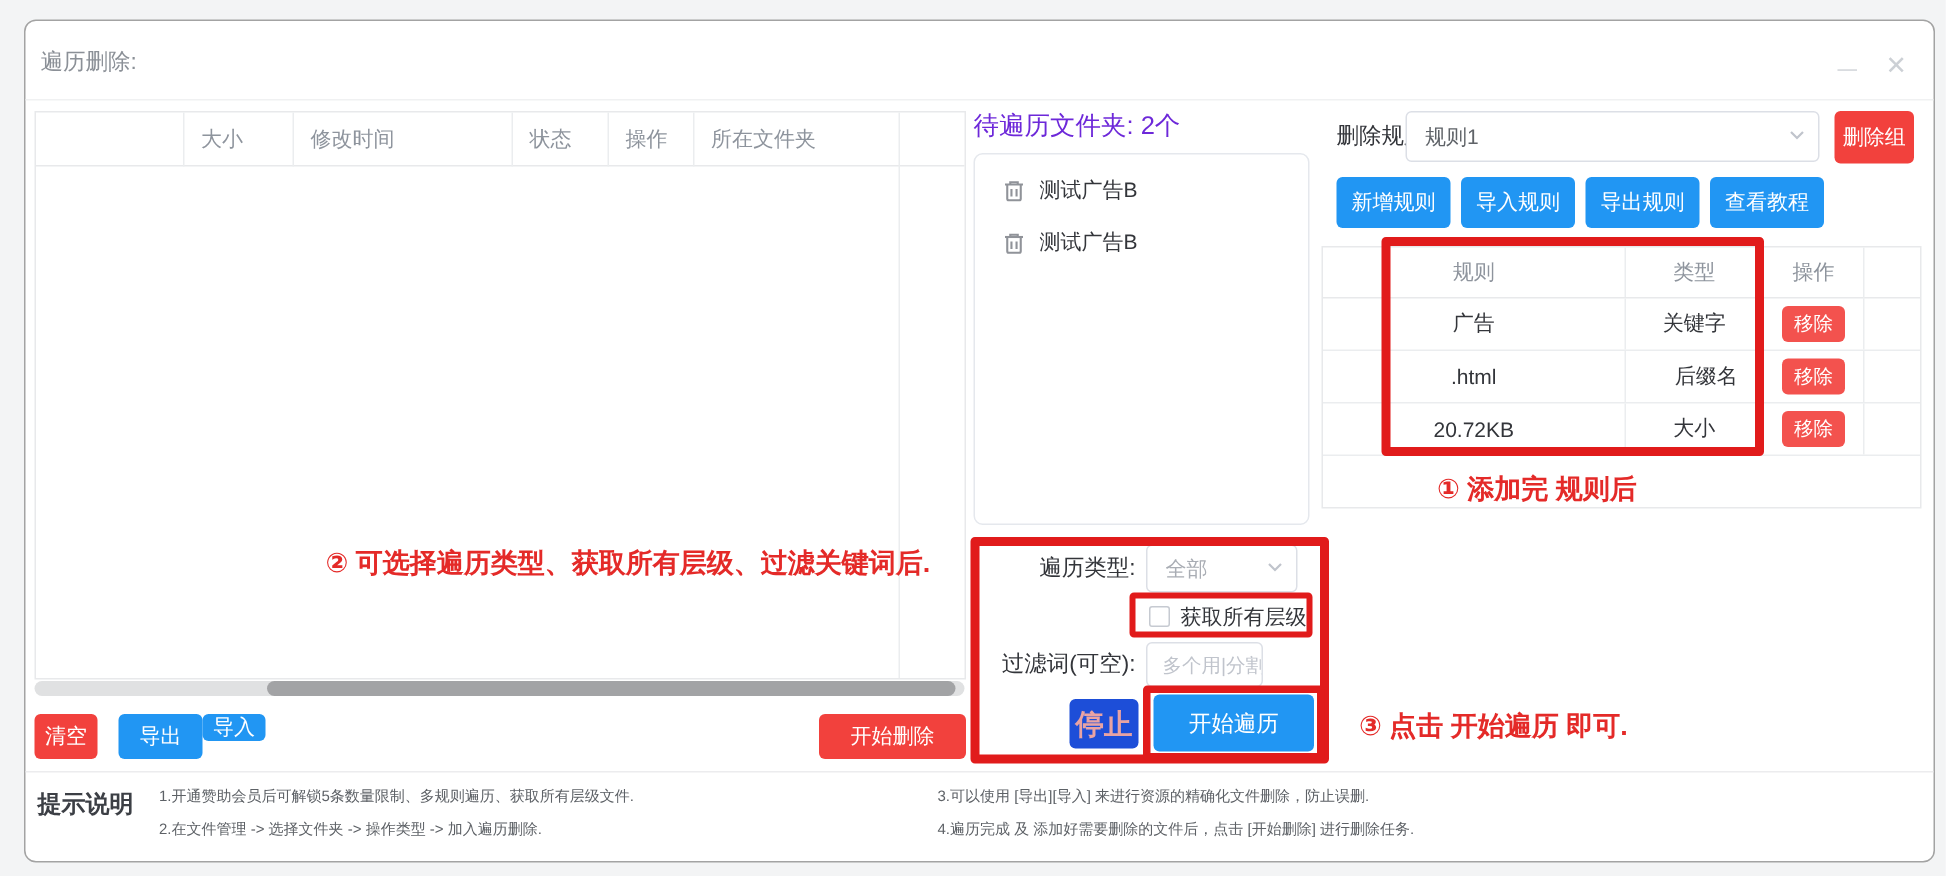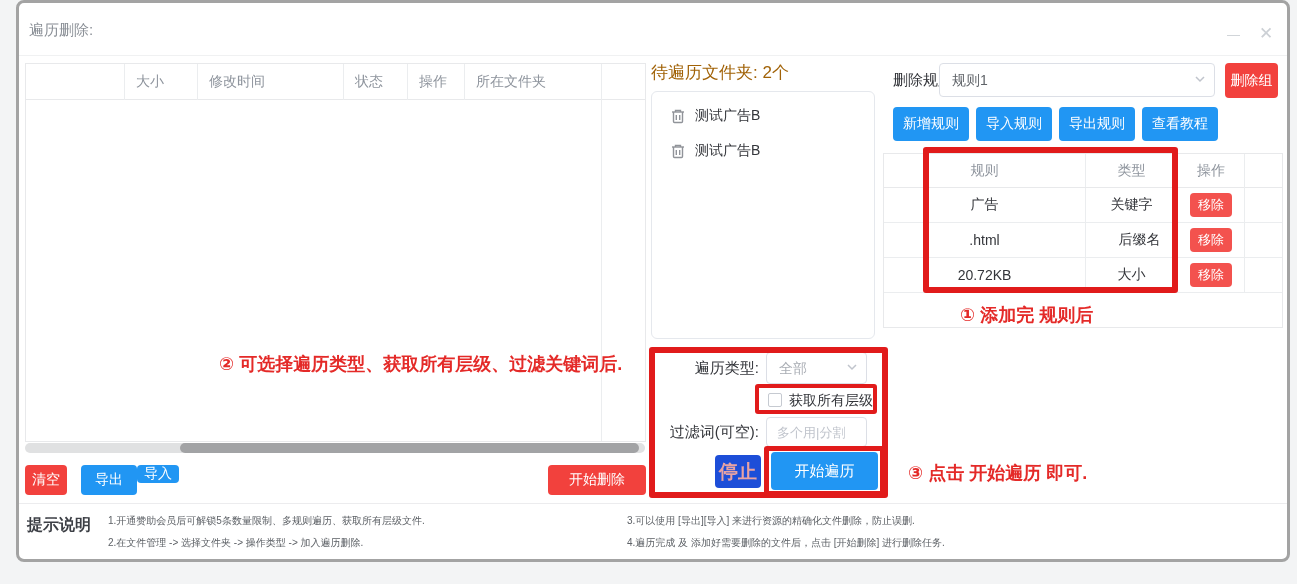--- a/index.html
+++ b/index.html
@@ -1,36 +1,36 @@
 <!DOCTYPE html>
 <html><head>
 <meta charset="utf-8">
 <style>
   * { box-sizing: border-box; margin: 0; padding: 0; }
   html,body { width:1297px; height:584px; background:#f3f4f5; font-family:"Liberation Sans","DejaVu Sans",sans-serif; }
   .abs { position:absolute; }
-  #window { position:absolute; left:16px; top:0; width:1274px; height:562px; background:#fff; border:3px solid #a3a3a3; border-radius:8px; }
+  #window { position:absolute; left:16px; top:13px; width:1274px; height:562px; background:#fff; border:1px solid #a3a3a3; border-radius:8px; }
   .win-title { left:10px; top:18px; font-size:15px; color:#8b9097; }
   .divider { left:0; top:52px; width:100%; height:1px; background:#f0f1f2; }
   .chrome { color:#ccd0d5; cursor:pointer; }
   
   .ltable { left:6px; top:60px; width:621px; height:379px; border:1px solid #e8e9eb; background:#fff; }
   .lheader { left:0; top:0; width:100%; height:36px; border-bottom:1px solid #e8e9eb; }
   .hcell { position:absolute; top:0; height:36px; line-height:35px; font-size:14px; color:#8e949d; padding-left:11px; border-left:1px solid #ebedef; overflow:hidden; white-space:nowrap; }
   .hcell.first { border-left:none; }
   .vline { position:absolute; top:0; bottom:0; width:1px; background:#ebedef; }
   .hscroll { left:6px; top:440px; width:620px; height:10px; background:#e0e1e2; border-radius:5px; }
   .hthumb { position:absolute; left:155px; top:0; width:459px; height:10px; background:#a2a3a5; border-radius:5px; }
   
   .btn { display:inline-block; text-align:center; color:#fff; font-size:14px; border-radius:4px; cursor:pointer; border:none; }
   .btn-red { background:#f2413d; }
   .btn-blue { background:#2196f3; }
   .btn-small-red { background:#f3524e; }
   
-  .mid-title { left:632px; top:58px; font-size:17px; color:#a16207; font-weight:500; }
+  .mid-title { left:632px; top:58px; font-size:17px; color:#6d28d9; font-weight:500; }
   .folder-box { left:632px; top:88px; width:224px; height:248px; border:1px solid #e5e8ed; border-radius:6px; background:#fff; }
   .folder-item { position:absolute; left:18px; height:20px; display:flex; align-items:center; gap:9px; font-size:14px; color:#33353a; }
   .selectbox { border:1px solid #dcdfe6; border-radius:4px; background:#fff; font-size:14px; cursor:pointer; }
   .selectbox .val { display:block; line-height:30px; padding-left:12px; white-space:nowrap; overflow:hidden; }
   .chev { position:absolute; right:9px; top:50%; margin-top:-4px; }
   .formlabel { font-size:15px; color:#33353a; text-align:right; }
   .checkbox { width:14px; height:14px; border:1px solid #c6cad1; border-radius:2px; background:#fff; cursor:pointer; }
   input.filter { border:1px solid #dcdfe6; border-radius:4px; padding-left:10px; font-size:13px; color:#33353a; width:100%; height:100%; outline:none; font-family:inherit; }
   input.filter::placeholder { color:#c0c4cc; }
   .btn-stop { background:#1d4ed8; color:#e9a3a3; font-size:19px; border-radius:4px;font-weight:bold; }
@@ -120,21 +120,21 @@
         <svg width="10" height="7" viewBox="0 0 10 7">
           <path d="M1 1l4 4 4-4" fill="none" stroke="#c0c4cc" stroke-width="1.5"></path>
         </svg>
       </span>
   </div>
 
   <div class="abs checkbox" style="left:749px; top:390px;"></div>
   <div class="abs" style="left:770px; top:389px; font-size:14px; color:#33353a; line-height:16px;">获取所有层级</div>
 
   <div class="abs formlabel" style="left:632px; top:414px; width:108px; line-height:30px;">过滤词(可空):</div>
-  <div class="abs" style="left:747px; top:414px; width:101px; height:30px;">
+  <div class="abs" style="left:747px; top:414px; width:78px; height:30px;">
     <input class="filter" type="text" placeholder="多个用|分割" style="">
   </div>
 
   <button class="btn btn-stop abs" style="left:696px; top:452px; width:46px; height:33px;">停止</button>
   <button class="btn btn-blue abs" style="left:752px; top:449px; width:107px; height:38px; font-size:15px;">开始遍历</button>
 
   <div class="abs" style="left:874px; top:60px; height:34px; line-height:34px; font-size:15px; color:#33353a;">删除规则:</div>
   <div class="abs selectbox" style="left:920px; top:60px; width:276px; height:34px;">
     <span class="val" style="color:#5f6368; line-height:32px;">规则1</span>
     <span class="chev">

